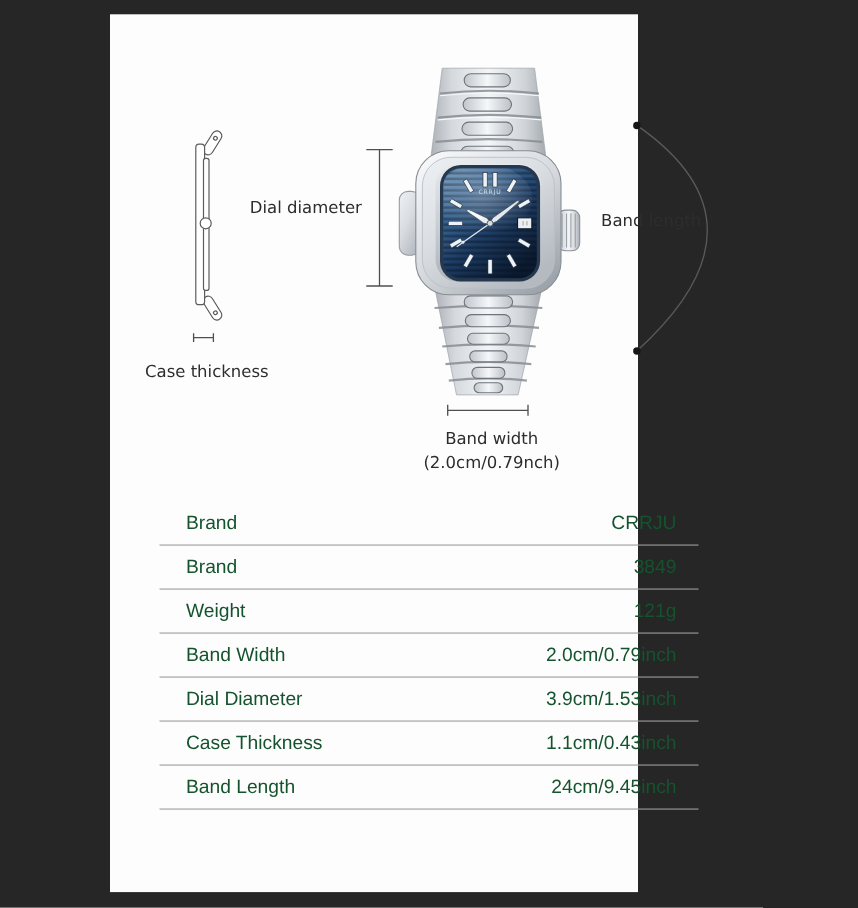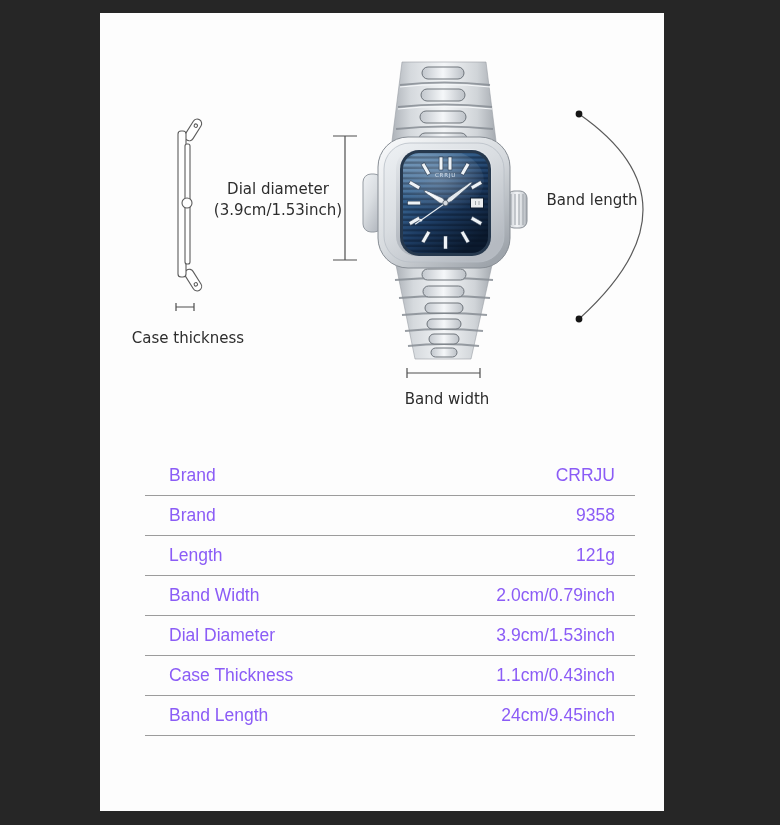--- a/index.html
+++ b/index.html
@@ -2,39 +2,39 @@
 <html><head>
 <meta charset="utf-8">
 <style>
   html,body{margin:0;padding:0;}
   body{
     width:780px;height:825px;background:#262626;
     font-family:"Liberation Sans",sans-serif;
   }
   .stage{position:relative;width:780px;height:825px;overflow:hidden;background:#262626;}
   .card{
-    position:absolute;left:100px;top:13px;width:564px;height:798px;
+    position:absolute;left:100px;top:13px;width:480px;height:798px;
     background:#fdfdfd;
   }
   .diagram{position:absolute;left:0;top:0;width:580px;height:440px;}
   svg.diagram{display:block;}
   .anno{
     position:absolute;text-align:center;transform:translateX(-50%);
     font-family:"DejaVu Sans",sans-serif;font-size:15px;line-height:21px;
     color:#2d2d2d;white-space:nowrap;
   }
   #anno-dial{left:178px;top:166px;}
   #anno-band-length{left:492px;top:177px;}
   #anno-case{left:88px;top:315px;}
   #anno-band-width{left:347px;top:376px;}
   .spec-table{position:absolute;left:45px;top:443px;width:490px;}
   .spec-row{
     height:40px;display:flex;align-items:center;justify-content:space-between;
     border-bottom:1px solid #9c9c9c;padding:0 20px 0 24px;box-sizing:border-box;
-    font-size:17.5px;color:#8b5cf6;
+    font-size:17.5px;color:#14532d;
   }
   .spec-label{text-align:left;}
   .spec-value{text-align:right;}
 </style>
 </head>
 <body>
 
 <div class="stage">
   <div class="card">
 
@@ -213,43 +213,43 @@
               </g>
               <circle cx="0" cy="0" r="2.7" fill="#d6dbe0" stroke="#46525f" stroke-width="0.8"></circle>
             </g>
           </g>
         </g>
       </g>
     </svg>
 
     <div class="anno" id="anno-dial">
       <div>Dial diameter</div>
-      <div>(3.9cm/1.53inch)</div>
     </div>
     <div class="anno" id="anno-band-length">
       <div>Band length</div>
     </div>
     <div class="anno" id="anno-case">
       <div>Case thickness</div>
     </div>
     <div class="anno" id="anno-band-width">
       <div>Band width</div>
+      <div>(2.0cm/0.79nch)</div>
     </div>
 
     <div class="spec-table">
       <div class="spec-row">
         <span class="spec-label">Brand</span>
         <span class="spec-value">CRRJU</span>
       </div>
       <div class="spec-row">
         <span class="spec-label">Brand</span>
-        <span class="spec-value">9358</span>
-      </div>
-      <div class="spec-row">
-        <span class="spec-label">Length</span>
+        <span class="spec-value">3849</span>
+      </div>
+      <div class="spec-row">
+        <span class="spec-label">Weight</span>
         <span class="spec-value">121g</span>
       </div>
       <div class="spec-row">
         <span class="spec-label">Band Width</span>
         <span class="spec-value">2.0cm/0.79inch</span>
       </div>
       <div class="spec-row">
         <span class="spec-label">Dial Diameter</span>
         <span class="spec-value">3.9cm/1.53inch</span>
       </div>

